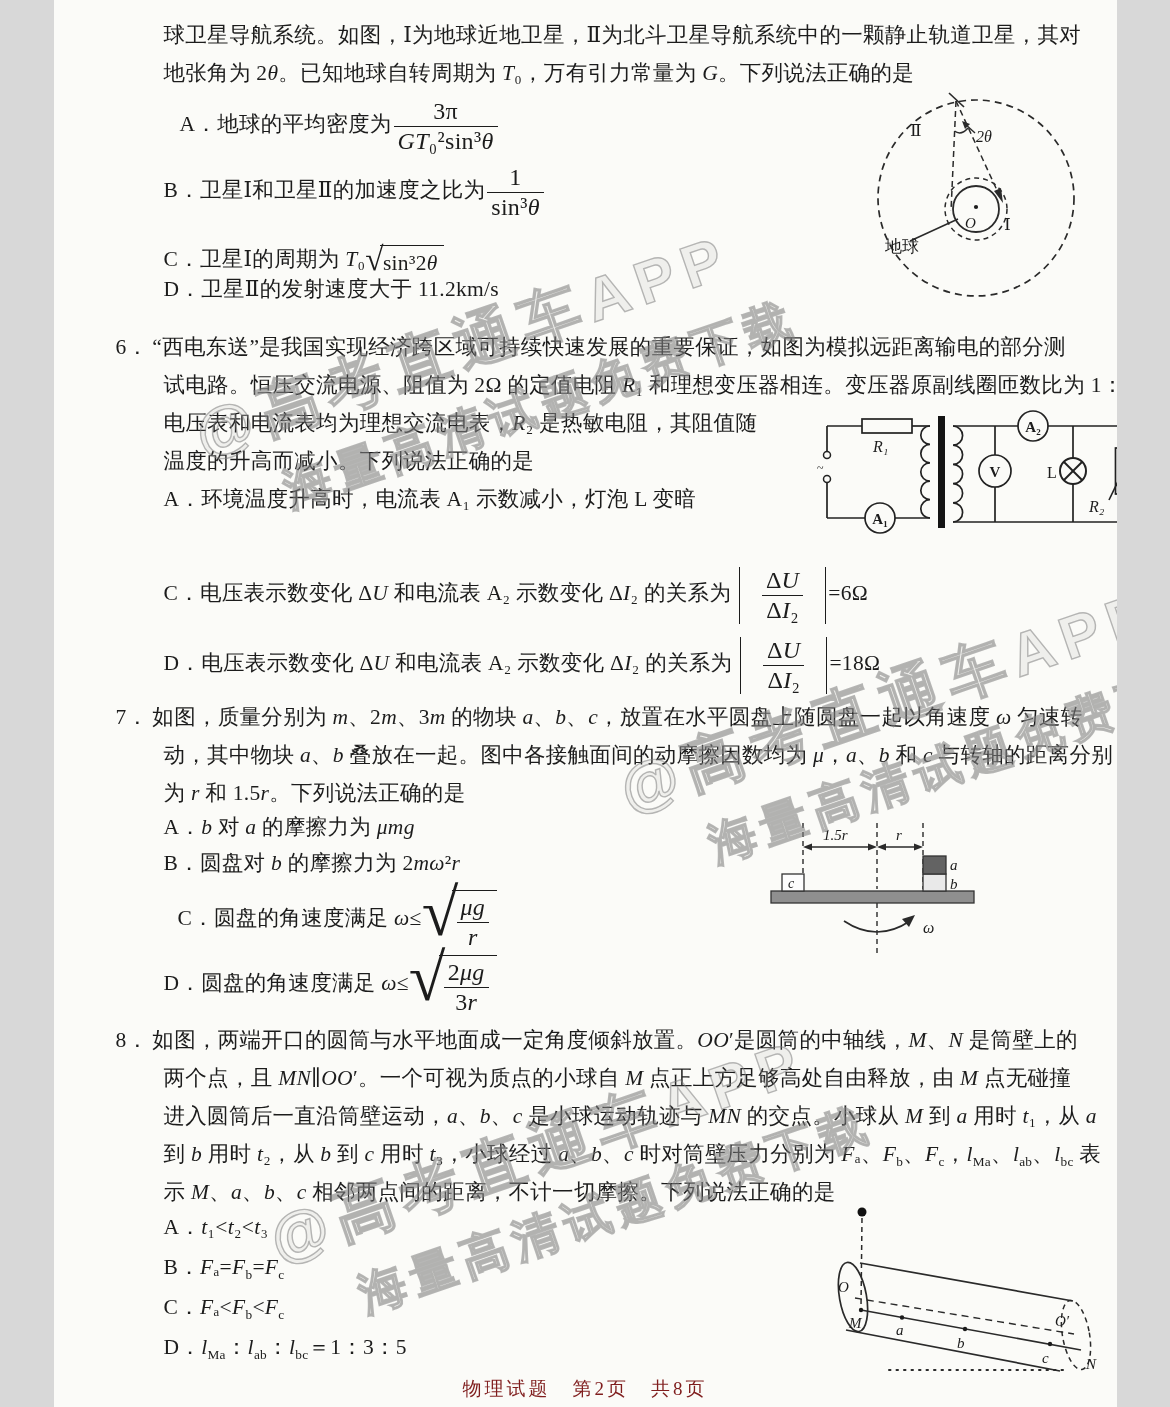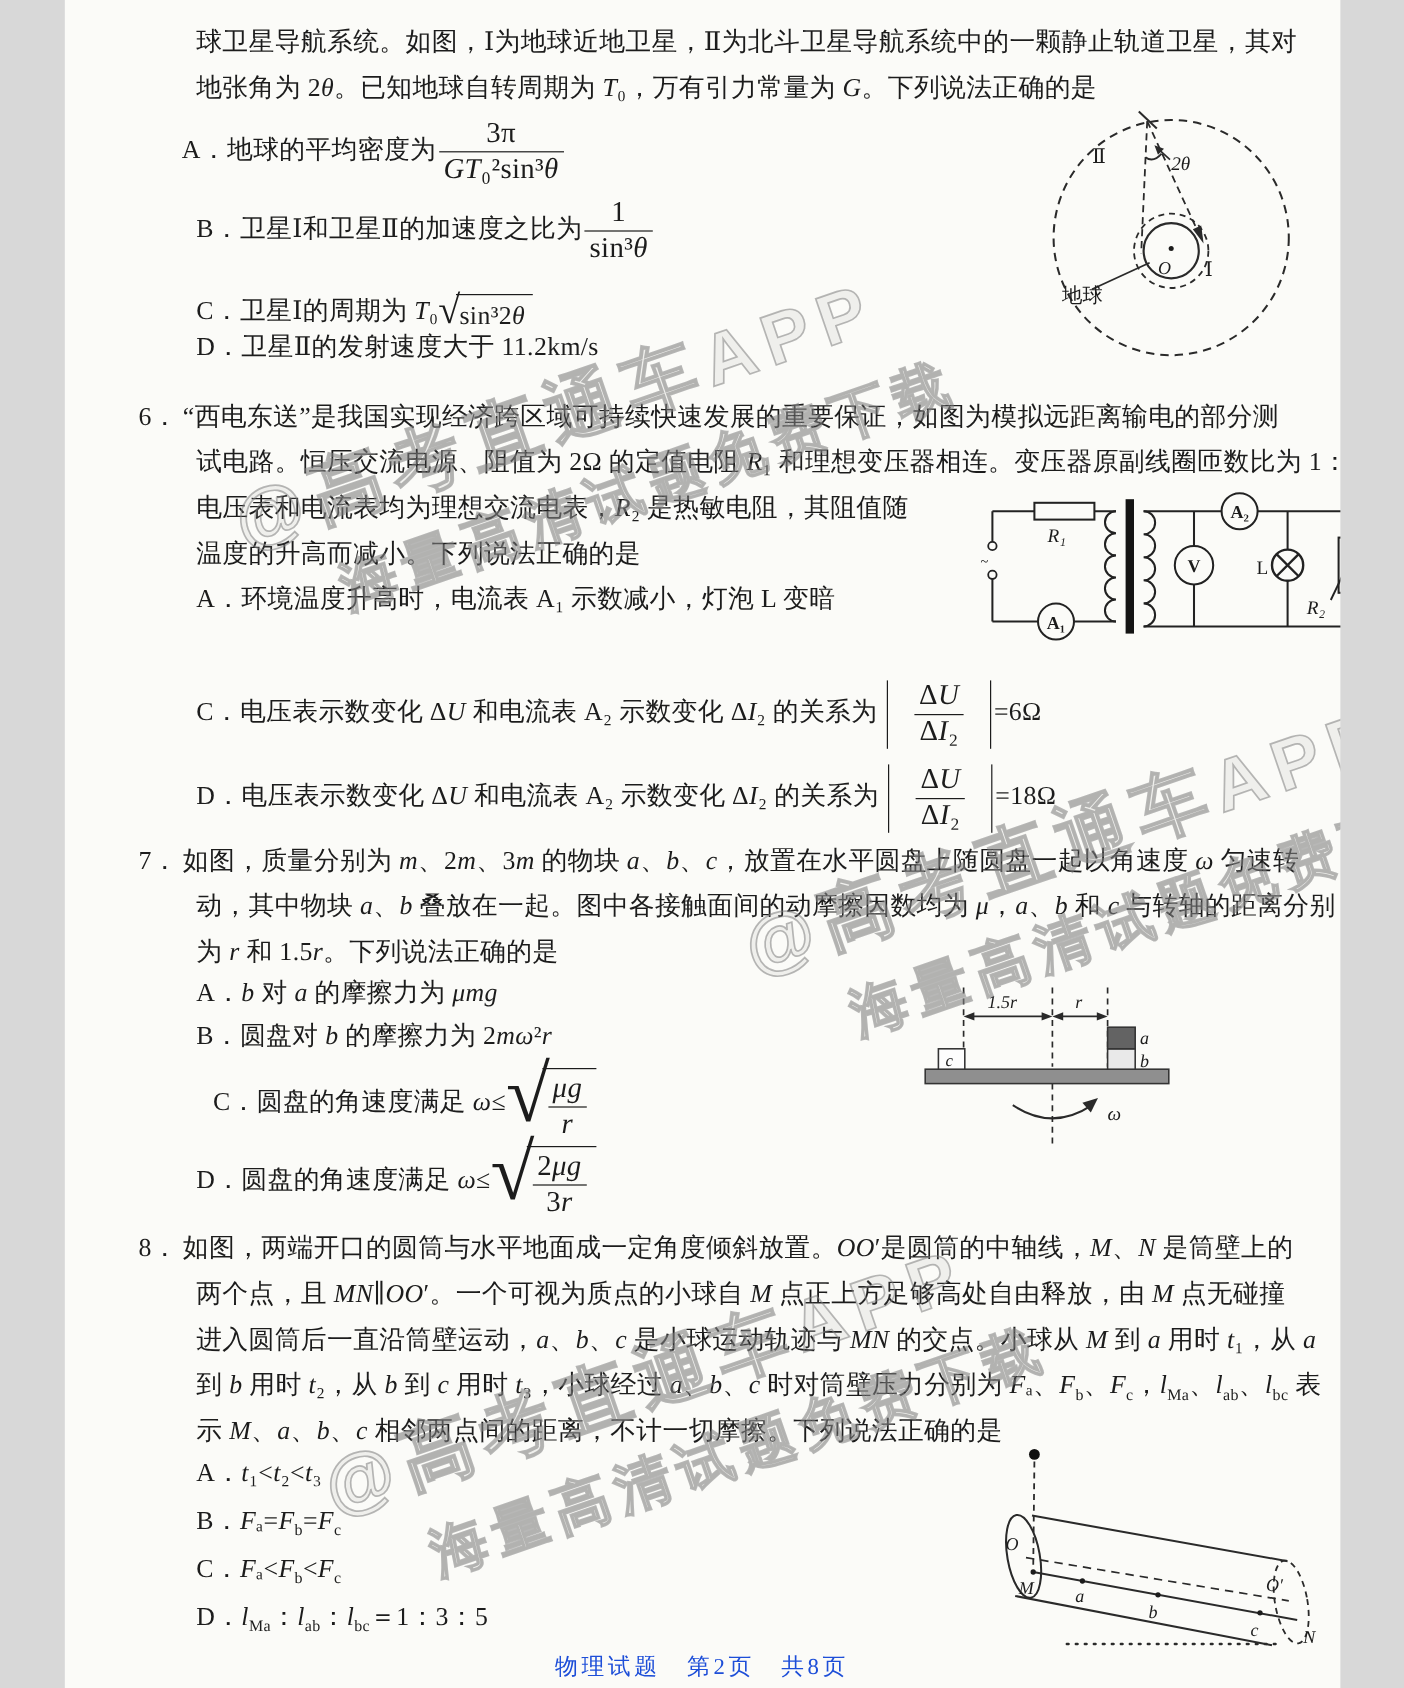--- a/index.html
+++ b/index.html
@@ -19,34 +19,34 @@
   .sqrt .sq-body{border-top:1.7px solid #1c1c1c;padding:2px 6px 0 3px;margin-left:-4px;}
   .sqrt.big .rad{font-size:3.1em;line-height:0.70;}
   .sqrt.big .sq-body{margin-left:-7px;padding-top:3px;}
   .wm{position:absolute;transform-origin:0 0;transform:rotate(-19deg);white-space:nowrap;
       color:rgba(140,140,140,0.10);-webkit-text-stroke:1.4px rgba(128,128,128,0.55);
       font-family:"Liberation Sans","DejaVu Sans",sans-serif;font-weight:700;pointer-events:none;z-index:6;}
   .wm .l1{display:block;font-size:60px;letter-spacing:9px;}
   .wm .l2{display:block;font-size:47px;letter-spacing:7px;margin:8px 0 0 66px;}
   .fig{position:absolute;}
   .footer{position:absolute;left:0;right:0;top:1376px;text-align:center;font-size:19px;
-          color:#1d4ed8;letter-spacing:3px;}
+          color:#7f1d1d;letter-spacing:3px;}
   svg text{fill:#1c1c1c;font-family:"Liberation Serif","DejaVu Serif",serif;}
   svg .it{font-style:italic;}
   svg .bold{font-weight:bold;}
 </style>
 </head>
 <body>
 
 <div class="page">
 
   <div class="tl" style="left:110px;top:20px">球卫星导航系统。如图，Ⅰ为地球近地卫星，Ⅱ为北斗卫星导航系统中的一颗静止轨道卫星，其对</div>
   <div class="tl" style="left:110px;top:58px">地张角为 2<i>θ</i>。已知地球自转周期为 <i>T</i>₀，万有引力常量为 <i>G</i>。下列说法正确的是</div>
 
-  <div class="tl" style="left:98px;top:98px">
+  <div class="tl" style="left:126px;top:98px">
     <span>A．</span><span>地球的平均密度为</span><span class="frac"><span class="num">3π</span><span class="den"><i>GT</i>₀²sin³<i>θ</i></span></span>
   </div>
   <div class="tl" style="left:110px;top:164px">
     <span>B．</span><span>卫星Ⅰ和卫星Ⅱ的加速度之比为</span><span class="frac"><span class="num">1</span><span class="den">sin³<i>θ</i></span></span>
   </div>
   <div class="tl" style="left:110px;top:244px">
     <span>C．</span><span>卫星Ⅰ的周期为 <i>T</i>₀</span><span class="sqrt">
         <span class="rad">√</span>
         <span class="sq-body">sin³2<i>θ</i></span>
       </span>

